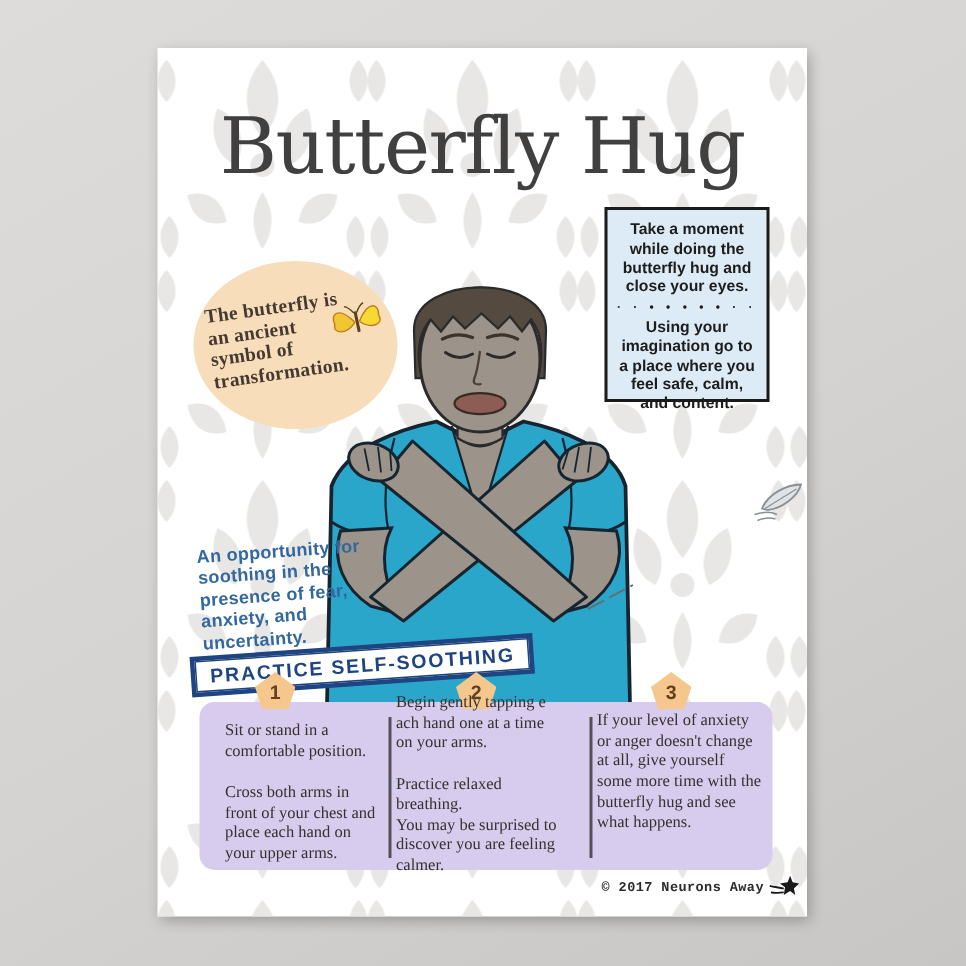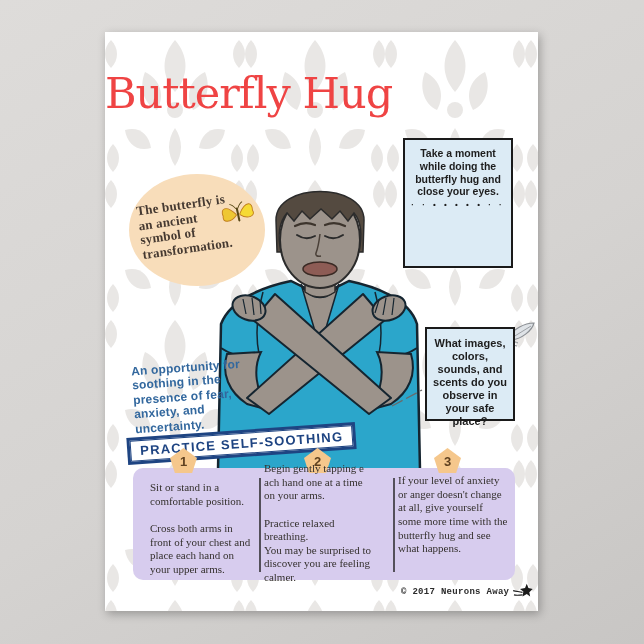--- a/index.html
+++ b/index.html
@@ -8,23 +8,23 @@
     font-family:"Liberation Sans", sans-serif;
     background:linear-gradient(150deg,#dedcda 0%,#d5d3d1 55%,#c8c6c4 100%);
     position:relative; overflow:hidden;
   }
   .poster {
     position:absolute; left:105px; top:32px; width:433px; height:579px;
     background:#ffffff; box-shadow:2px 3px 9px rgba(0,0,0,.28);
   }
   .damask { position:absolute; inset:0; width:100%; height:100%; }
   .title {
-    position:absolute; left:0; right:0; top:36px; text-align:left;
-    font-family:"DejaVu Serif", serif; font-weight:400; font-size:43px;
-    letter-spacing:-1px; color:#ef4444; z-index:3;
+    position:absolute; left:0; right:0; top:36px; text-align:center;
+    font-family:"DejaVu Serif", serif; font-weight:400; font-size:52px;
+    letter-spacing:-1px; color:#404040; z-index:3;
   }
   .circle {
     position:absolute; left:24px; top:142px; width:136px; height:112px;
     background:#f8ddba; border-radius:50%; z-index:2;
   }
   .circle-text {
     position:absolute; left:10px; top:22px; width:120px;
     font-family:"Liberation Serif", serif; font-weight:700; font-size:13px;
     line-height:1.12; color:#453931; transform:rotate(-8deg);
     white-space:pre-line; letter-spacing:.2px;
@@ -161,39 +161,37 @@
       <path d="M19,9 Q16,4 13,3 M21,9 Q24,4 27,3" fill="none" stroke="#574614" stroke-width="1"></path>
     </svg>
   </div>
 
   <div class="bluebox box1">
     <div class="part">Take a moment
 while doing the
 butterfly hug and
 close your eyes.</div>
     <div class="dots">· · • • • • • · ·</div>
+    <div class="part">Using your
+imagination go to
+a place where you
+feel safe, calm,
+and content.</div>
   </div>
 
   <svg class="feather" viewBox="0 0 37 28">
     <path d="M33,3 C24,3 11,9 7,19 L11,20 C20,19 31,11 33,3 Z" fill="#dfe3e7" stroke="#8b8f94" stroke-width="1.2"></path>
     <path d="M9,19 L30,6" fill="none" stroke="#8b8f94" stroke-width="0.8"></path>
     <path d="M2,23 C8,21 13,21 17,23 M4,27 C9,25 13,25 16,26" fill="none" stroke="#8b8f94" stroke-width="1"></path>
   </svg>
 
   <svg class="connector" viewBox="0 0 38 24">
     <path d="M4,20 L34,4" stroke="#6a6a6a" stroke-width="1.3" stroke-dasharray="12 4" fill="none"></path>
   </svg>
 
-  <div class="bluebox box2">What images,
-colors,
-sounds, and
-scents do you
-observe in
-your safe
-place?</div>
 
   <div class="bluetext">An opportunity for
 soothing in the
 presence of fear,
 anxiety, and
 uncertainty.</div>
 
   <div class="banner">
     <div class="banner-inner">PRACTICE SELF-SOOTHING</div>
   </div>

